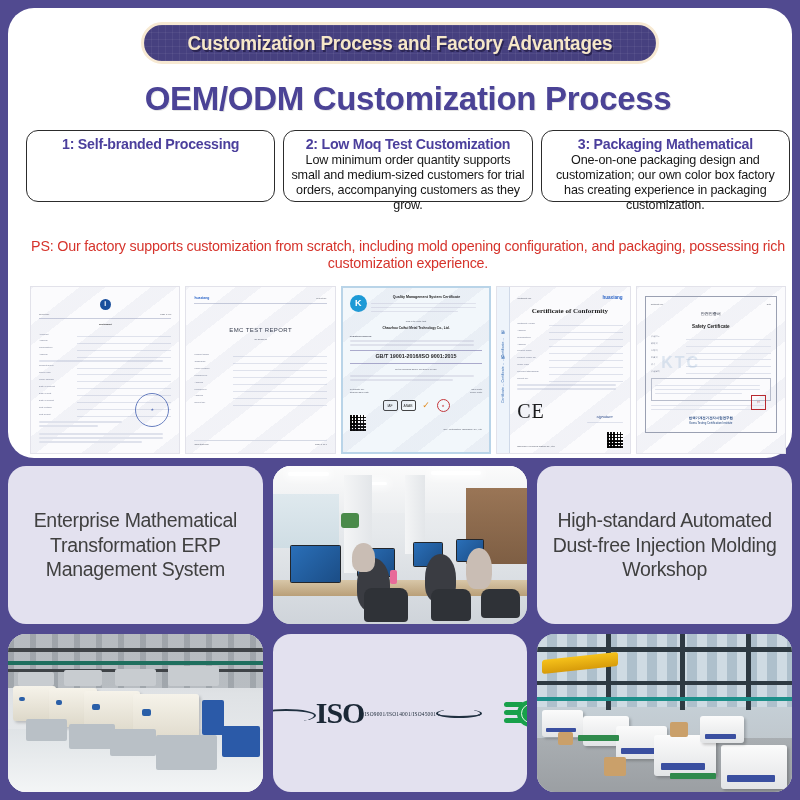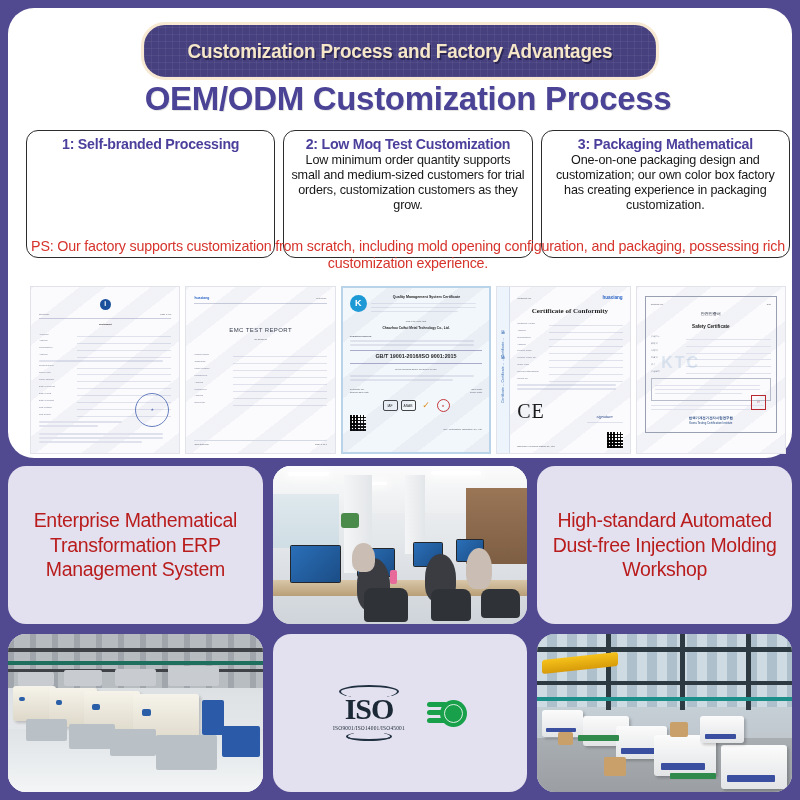--- a/index.html
+++ b/index.html
@@ -22,21 +22,21 @@
     width: 784px; height: 450px;
     background: #ffffff;
     border-radius: 26px;
   }
 
   
   .banner {
     position: absolute;
     left: 50%; top: 14px;
     transform: translateX(-50%);
-    width: 518px; height: 58px;
+    width: 518px; height: 42px;
     border-radius: 24px;
     background:
       repeating-linear-gradient(0deg, rgba(255,255,255,.055) 0 1px, rgba(0,0,0,0) 1px 7px),
       repeating-linear-gradient(90deg, rgba(255,255,255,.055) 0 1px, rgba(0,0,0,0) 1px 7px),
       #46407f;
     border: 3px solid #f7e9d2;
     display: flex; align-items: center; justify-content: center;
     z-index: 5;
   }
   .banner-text {
@@ -64,21 +64,21 @@
   
   .features {
     position: absolute;
     left: 18px; top: 122px;
     width: 764px;
     display: flex;
     gap: 8px;
   }
   .feature {
     flex: 1 1 0;
-    height: 128px;
+    height: 72px;
     border: 1.6px solid #2c2c2c;
     border-radius: 12px;
     background: #fff;
     padding: 5px 6px 4px;
     display: flex;
     flex-direction: column;
     align-items: center;
   }
   .feature-title {
     color: #4b3f9c;
@@ -221,21 +221,21 @@
     overflow: hidden;
     position: relative;
   }
   .tile.text {
     background: #e3e1ef;
     display: flex; align-items: center; justify-content: center;
     padding: 8px 14px;
   }
   .tile-text {
     text-align: center;
-    color: #b91c1c;
+    color: #404040;
     font-size: 19.5px;
     line-height: 1.28;
     letter-spacing: -0.3px;
   }
 
   
   .photo { background: #cfd3d8; }
   .ph-inner { position: absolute; inset: 0; }
 
   
@@ -310,21 +310,21 @@
   .kc {
     position: relative; width: 40px; height: 48px;
     display:flex; align-items:center; justify-content:center;
     font-size: 40px; font-weight: 700; color: #0b0b0b; letter-spacing:-6px;
     font-family:"Liberation Sans", sans-serif;
   }
   .cb {
     font-size: 42px; font-weight: 700; color:#0b0b0b; letter-spacing:-1px;
     font-family:"Liberation Sans", sans-serif; line-height:1;
   }
-  .iso-wrap { display:flex; flex-direction:column; align-items:center;justify-content:center; }
+  .iso-wrap { display:flex; flex-direction:row; align-items:center;justify-content:center; }
   .iso-globe {
     width: 60px; height: 13px; border-radius: 50%;
     border: 2px solid #203040; border-bottom:none; margin-bottom:-4px;
   }
   .iso-word {
     font-size: 30px; font-weight: 700; color:#1b2836; letter-spacing:-1px;
     font-family:"Liberation Serif", serif; line-height: 1;
   }
   .iso-sub { font-size: 5.4px; color:#1b2836; letter-spacing:.2px;
              font-family:"Liberation Serif", serif; margin-top:1px; }
@@ -360,21 +360,21 @@
     <div class="main-title">OEM/ODM Customization Process</div>
 
     <div class="features">
 
       <div class="feature">
         <div class="feature-title">1: Self-branded Processing</div>
       </div>
 
       <div class="feature">
         <div class="feature-title">2: Low Moq Test Customization</div>
-        <div class="feature-body">Low minimum order quantity supports small and medium-sized customers for trial orders, customization customers as they grow.</div>
+        <div class="feature-body">Low minimum order quantity supports small and medium-sized customers for trial orders, accompanying customers as they grow.</div>
       </div>
 
       <div class="feature">
         <div class="feature-title">3: Packaging Mathematical</div>
         <div class="feature-body">One-on-one packaging design and customization; our own color box factory has creating experience in packaging customization.</div>
       </div>
     </div>
 
     <div class="ps-note">PS: Our factory supports customization from scratch, including mold opening configuration, and packaging, possessing rich customization experience.</div>
 

